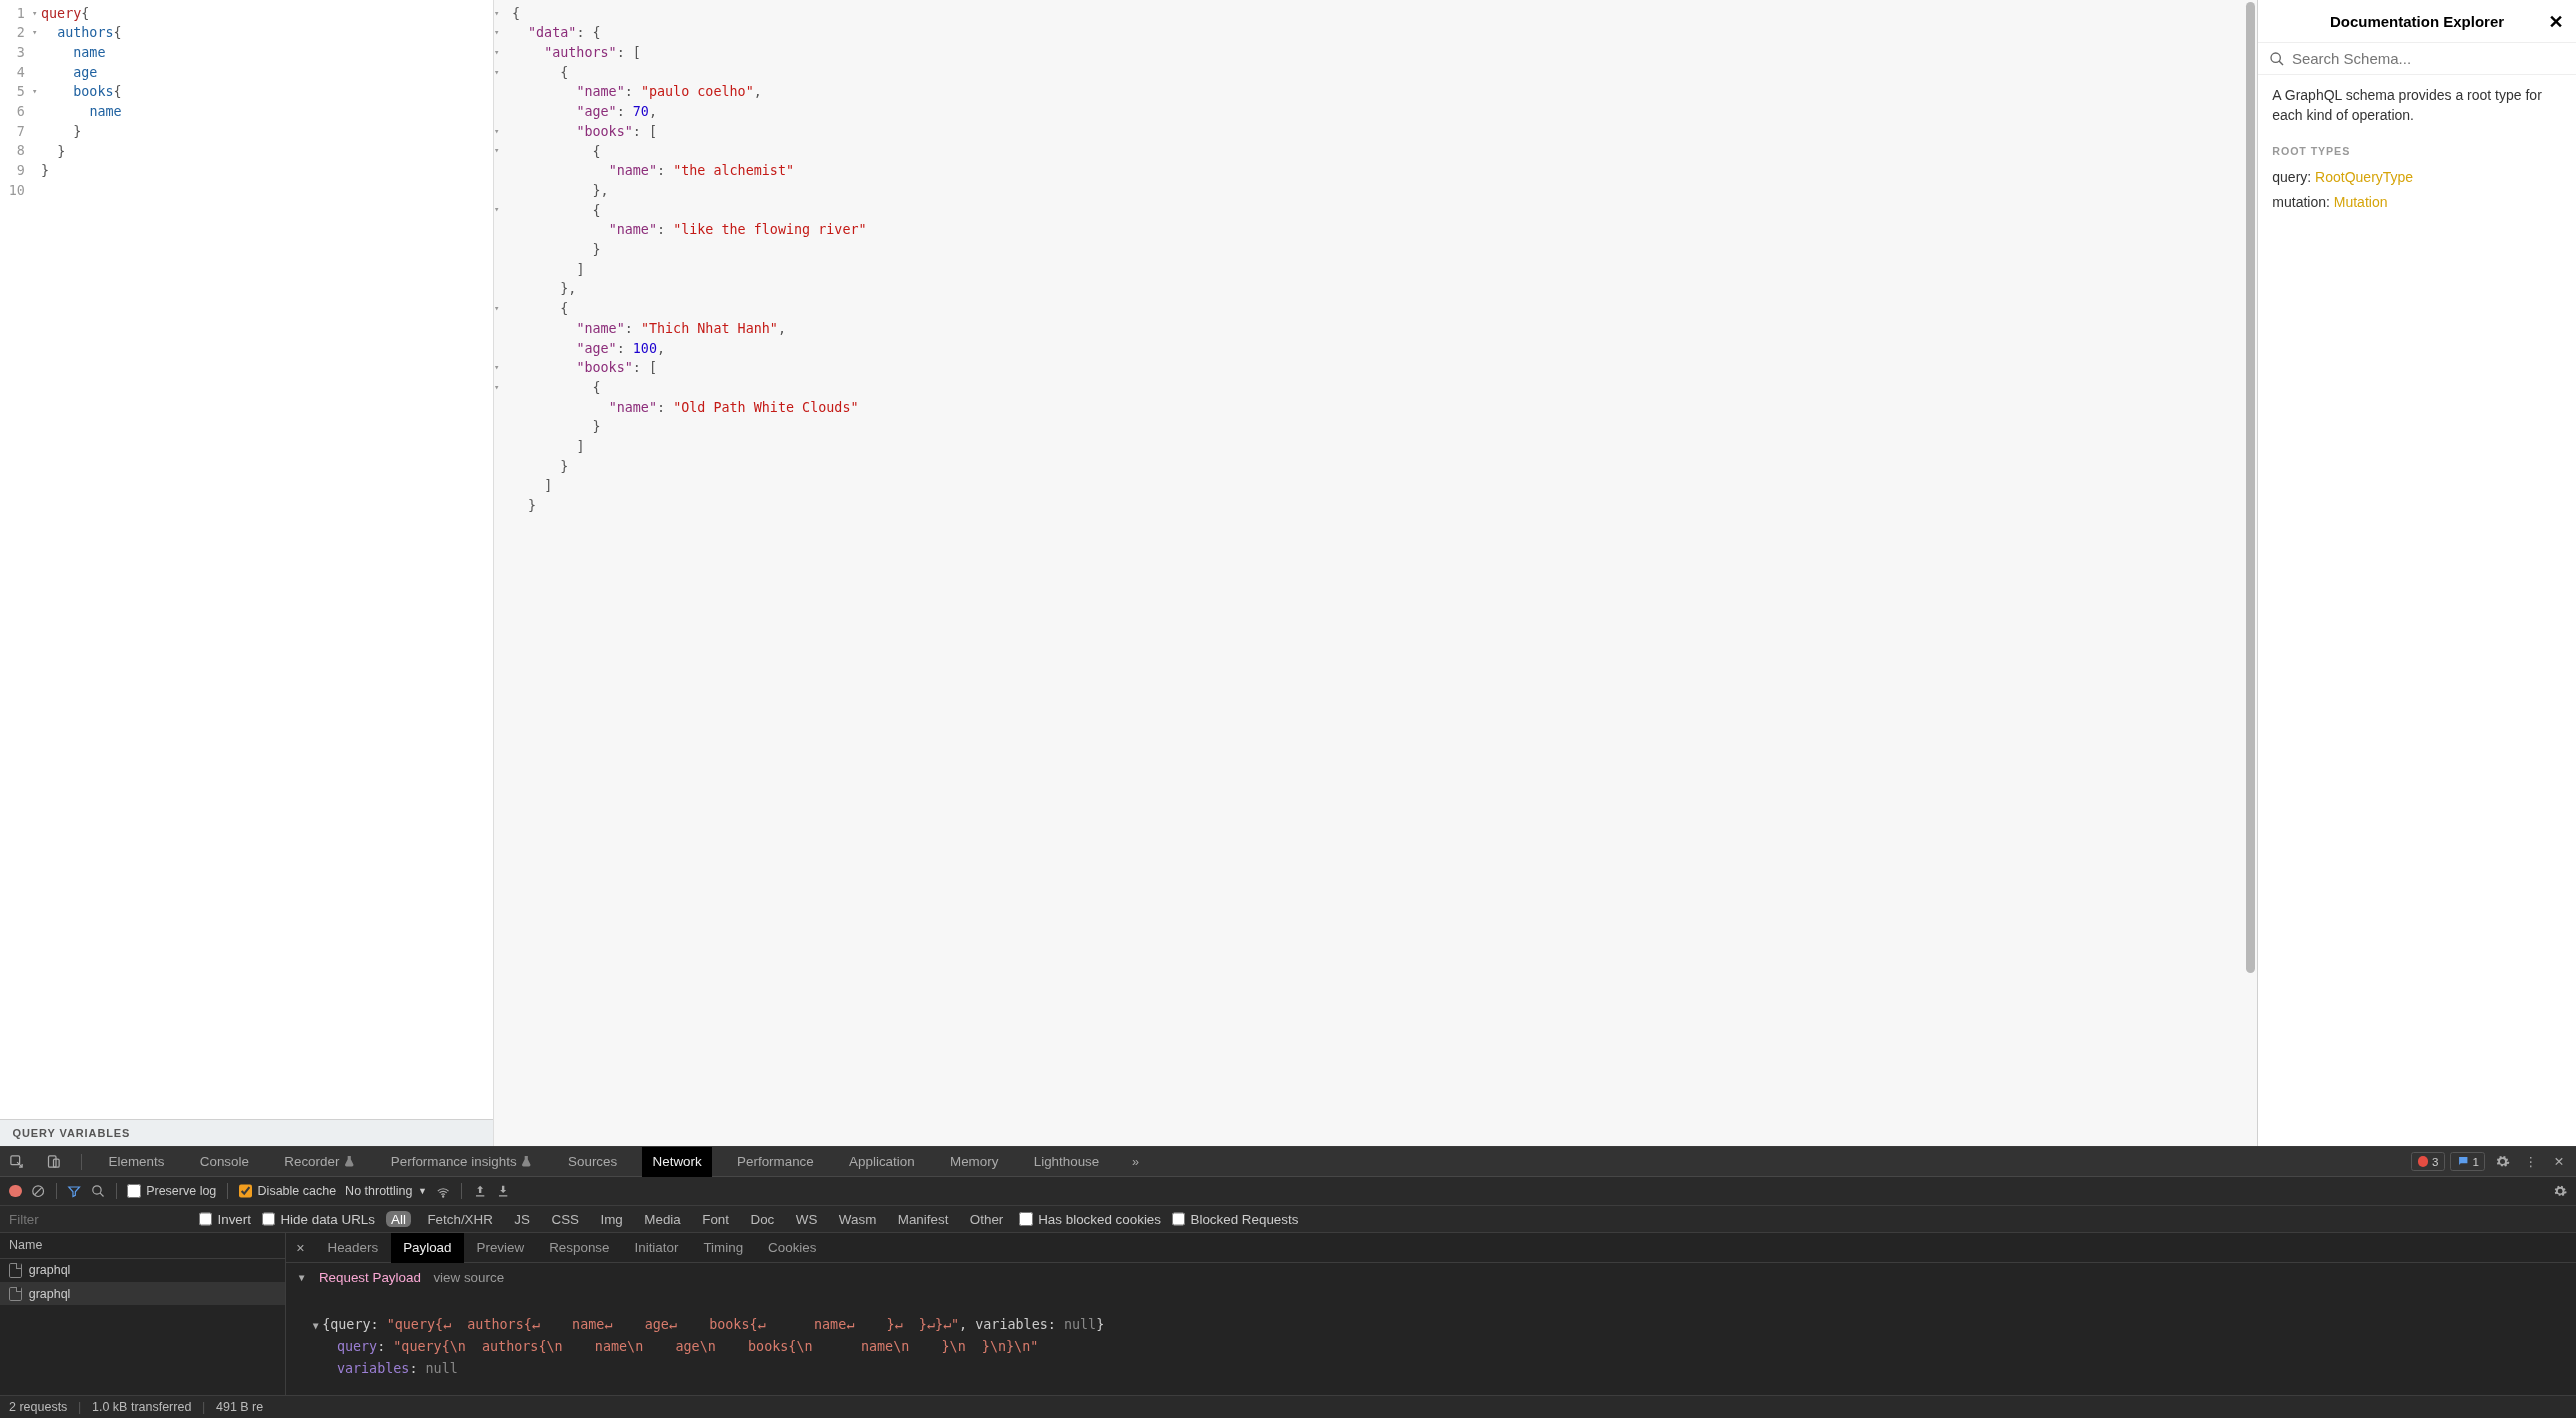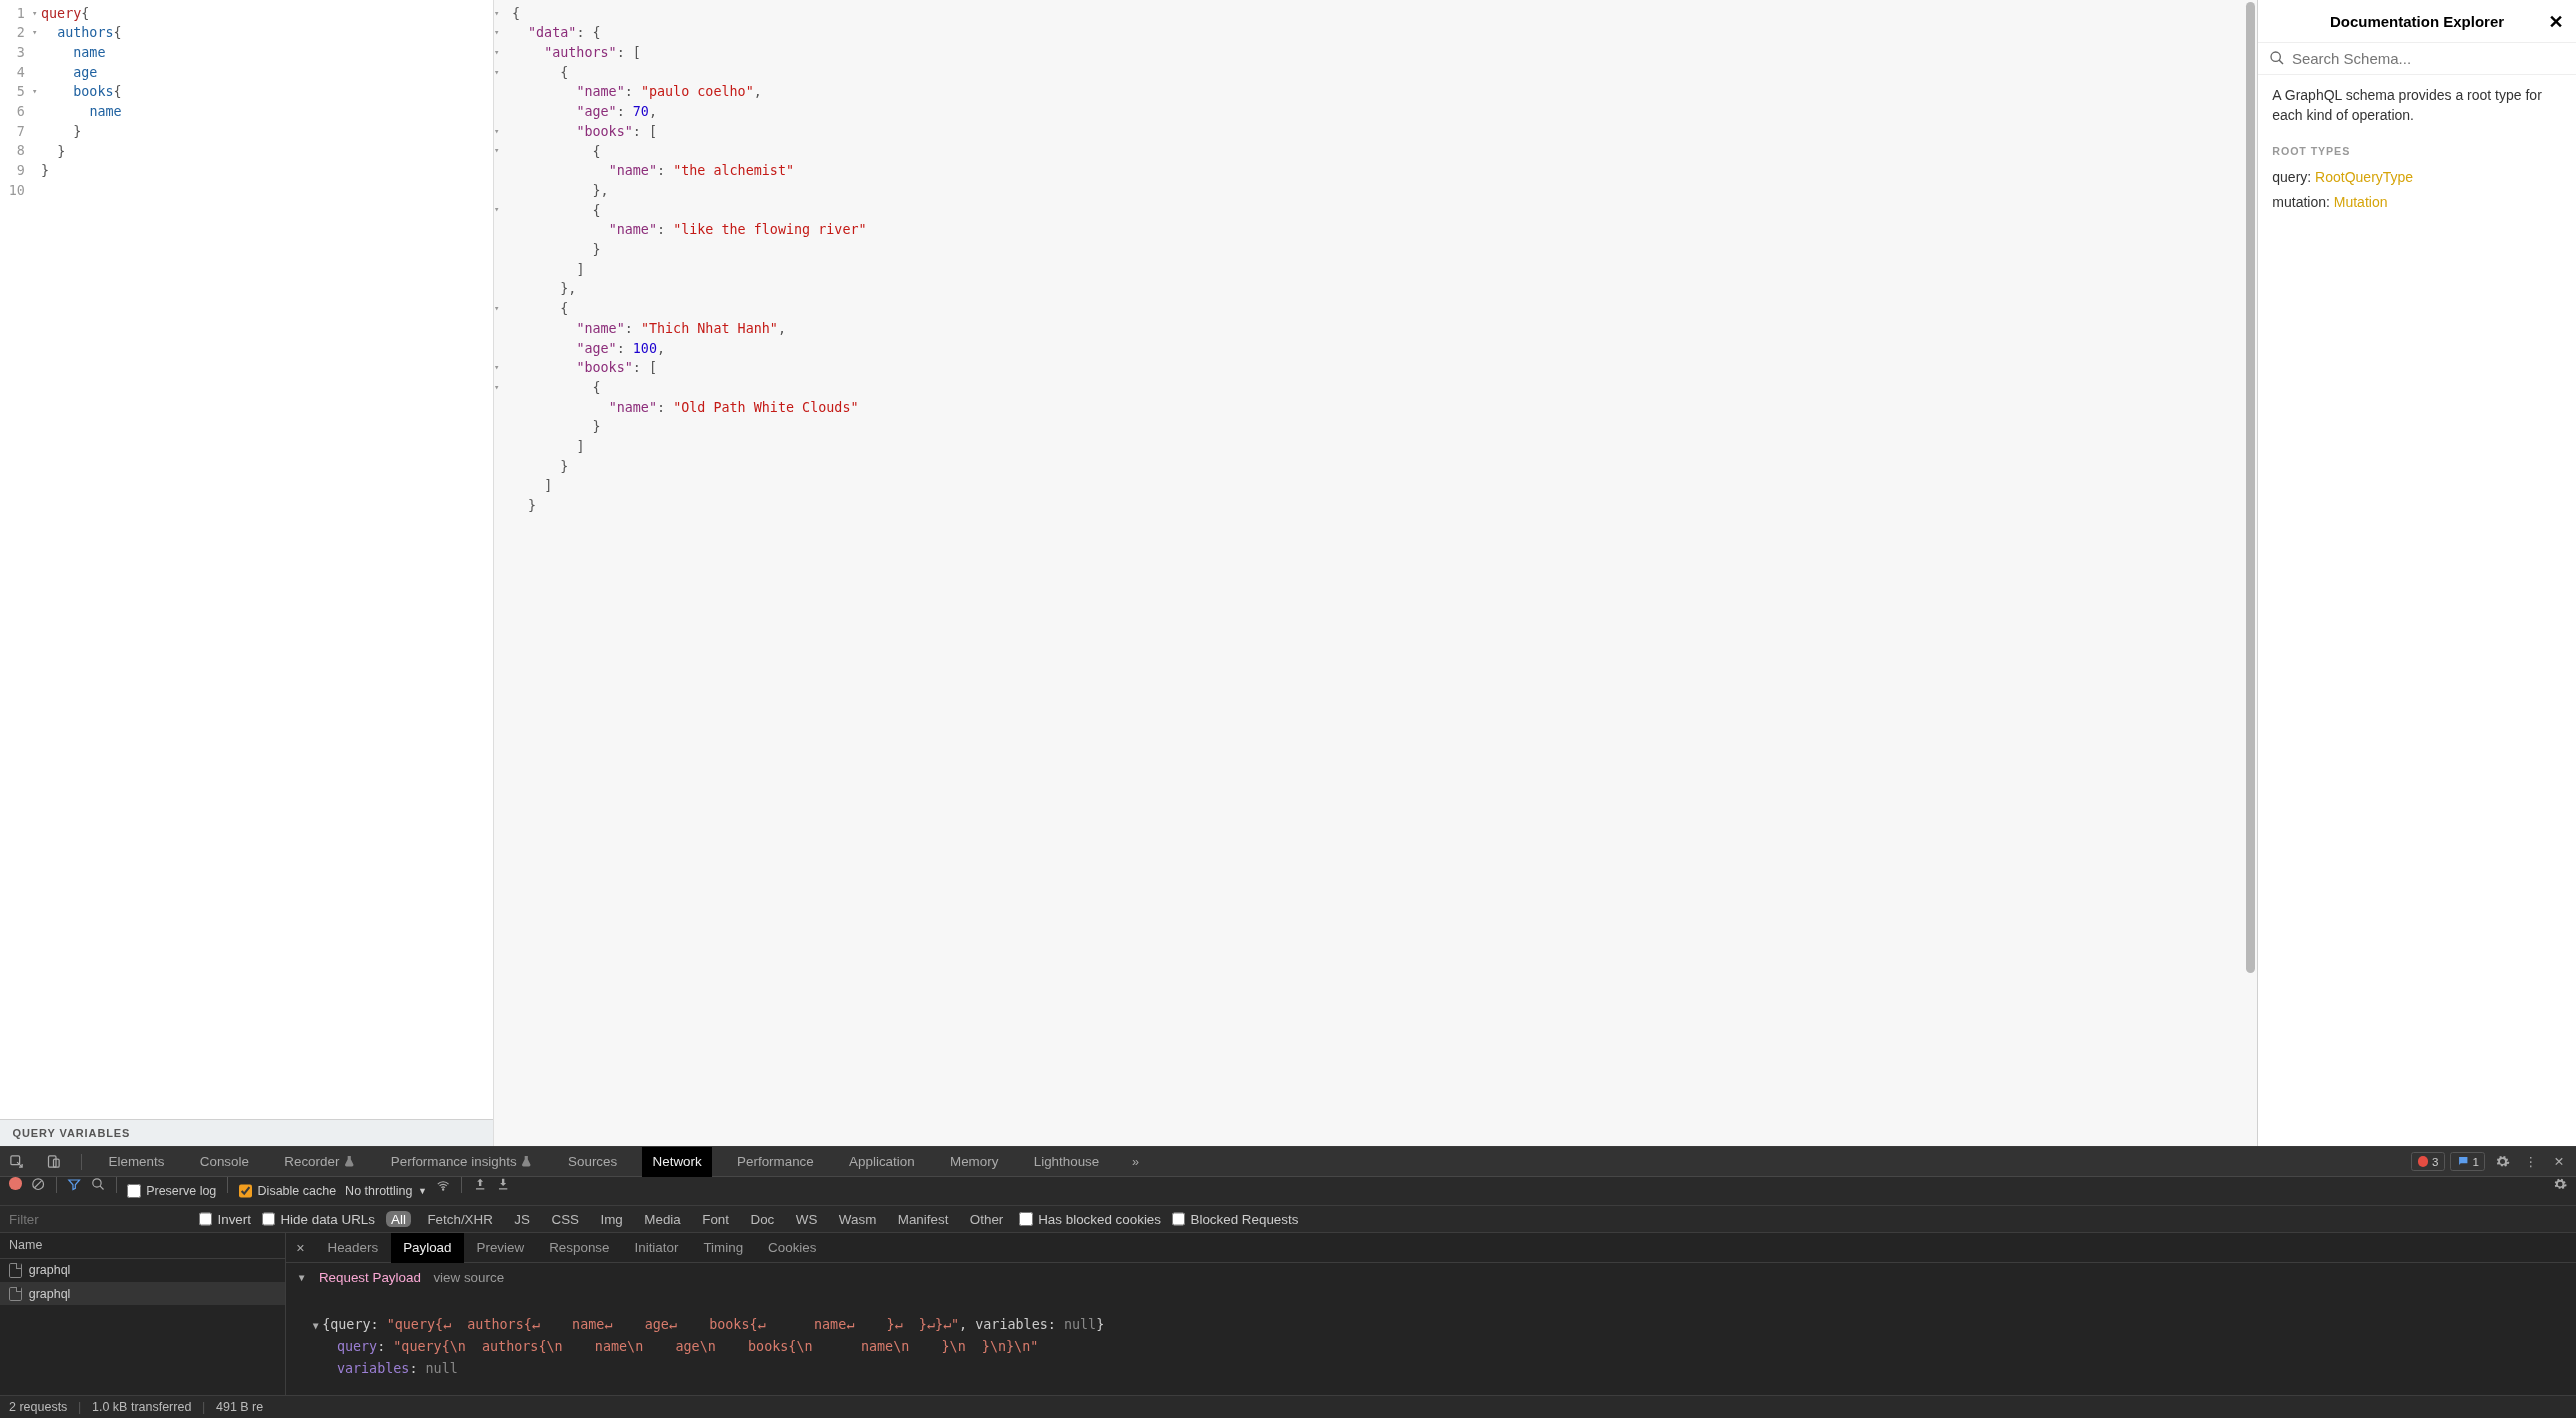--- a/index.html
+++ b/index.html
@@ -37,21 +37,21 @@
 .js{color:#c41a16}
 .jn{color:#1c00cf}
 .result-scroll{position:absolute;right:1.8px;top:1.8px;bottom:1.8px;width:9px;background:transparent}
 .result-thumb{position:absolute;right:0;top:0;width:9px;height:85%;background:#b8b8b8;border-radius:4.5px}
 
 
 .docs{width:319px;border-left:0.9px solid #d0d0d0;display:flex;flex-direction:column;background:#fff}
 .docs-head{display:flex;align-items:center;justify-content:center;padding:12.5px 14.3px;border-bottom:0.9px solid #eee;position:relative}
 .docs-title{font-weight:600;font-size:15px}
 .docs-close{position:absolute;right:12.5px;top:10.7px;cursor:pointer;font-size:18px;font-weight:700}
-.docs-search{display:flex;align-items:flex-start;padding:7.2px 10.7px;border-bottom:0.9px solid #eee;gap:7.2px}
+.docs-search{display:flex;align-items:flex-end;padding:7.2px 10.7px;border-bottom:0.9px solid #eee;gap:7.2px}
 .docs-search svg{width:16px;height:16px;stroke:#666;fill:none;stroke-width:2}
 .docs-search input{border:none;outline:none;font-size:15px;color:#333;flex:1}
 .docs-body{padding:10.7px 14.3px;font-size:14px;color:#333}
 .docs-desc{margin-bottom:19.7px;line-height:1.4}
 .docs-section{font-size:10.7px;letter-spacing:0.9px;color:#999;font-weight:600;margin-bottom:12.5px}
 .docs-field{margin-bottom:9px}
 .docs-field .fn{color:#333}
 .docs-field .tp{color:#d6a40a}
 
 
@@ -62,21 +62,21 @@
 .dt-sep{width:0.9px;height:16px;background:#555;margin:0 1.8px}
 .dt-tab{padding:0 10.7px;height:30px;display:flex;align-items:center;color:#aaa;cursor:pointer;font-size:13.4px}
 .dt-tab.active{background:#000;color:#eee}
 .dt-tab .beta{width:12.5px;height:12.5px;margin-left:3.6px}
 .dt-right{margin-left:auto;display:flex;align-items:center;gap:5.4px}
 .badge{display:flex;align-items:center;gap:3.6px;padding:1.8px 5.4px;border:0.9px solid #555;border-radius:2.7px;font-size:11.6px}
 .badge .dot{width:10.7px;height:10.7px;border-radius:50%}
 .badge.err .dot{background:#e54d42}
 .badge.msg svg{width:12.5px;height:12.5px;fill:#5c9ded}
 
-.dt-toolbar{display:flex;height:29px;padding:0 9px;gap:9px;border-bottom:0.9px solid #3d3d3d;background:#2a2a2a}
+.dt-toolbar{display:flex;align-items:center;height:29px;padding:0 9px;gap:9px;border-bottom:0.9px solid #3d3d3d;background:#2a2a2a}
 .rec-btn{width:12.5px;height:12.5px;border-radius:50%;background:#e57368;cursor:pointer}
 .tb-ico{color:#aaa;cursor:pointer;display:flex}
 .tb-ico svg{width:14.3px;height:14.3px}
 .cb{display:flex;align-items:center;gap:5.4px;cursor:pointer}
 .cb input{width:13.4px;height:13.4px;accent-color:#f29e1f}
 .throt{color:#ccc;display:flex;align-items:center;gap:5.4px}
 
 .dt-filter{display:flex;align-items:center;flex-wrap:wrap;padding:3.6px 9px;gap:10.7px;border-bottom:0.9px solid #3d3d3d;background:#2a2a2a;font-size:13.4px;min-height:27px}
 .filter-input{background:transparent;border:none;color:#ccc;outline:none;width:179px;font-size:13.4px}
 .ftab{color:#bbb;cursor:pointer;padding:0.9px 5.4px;border-radius:5.4px}

